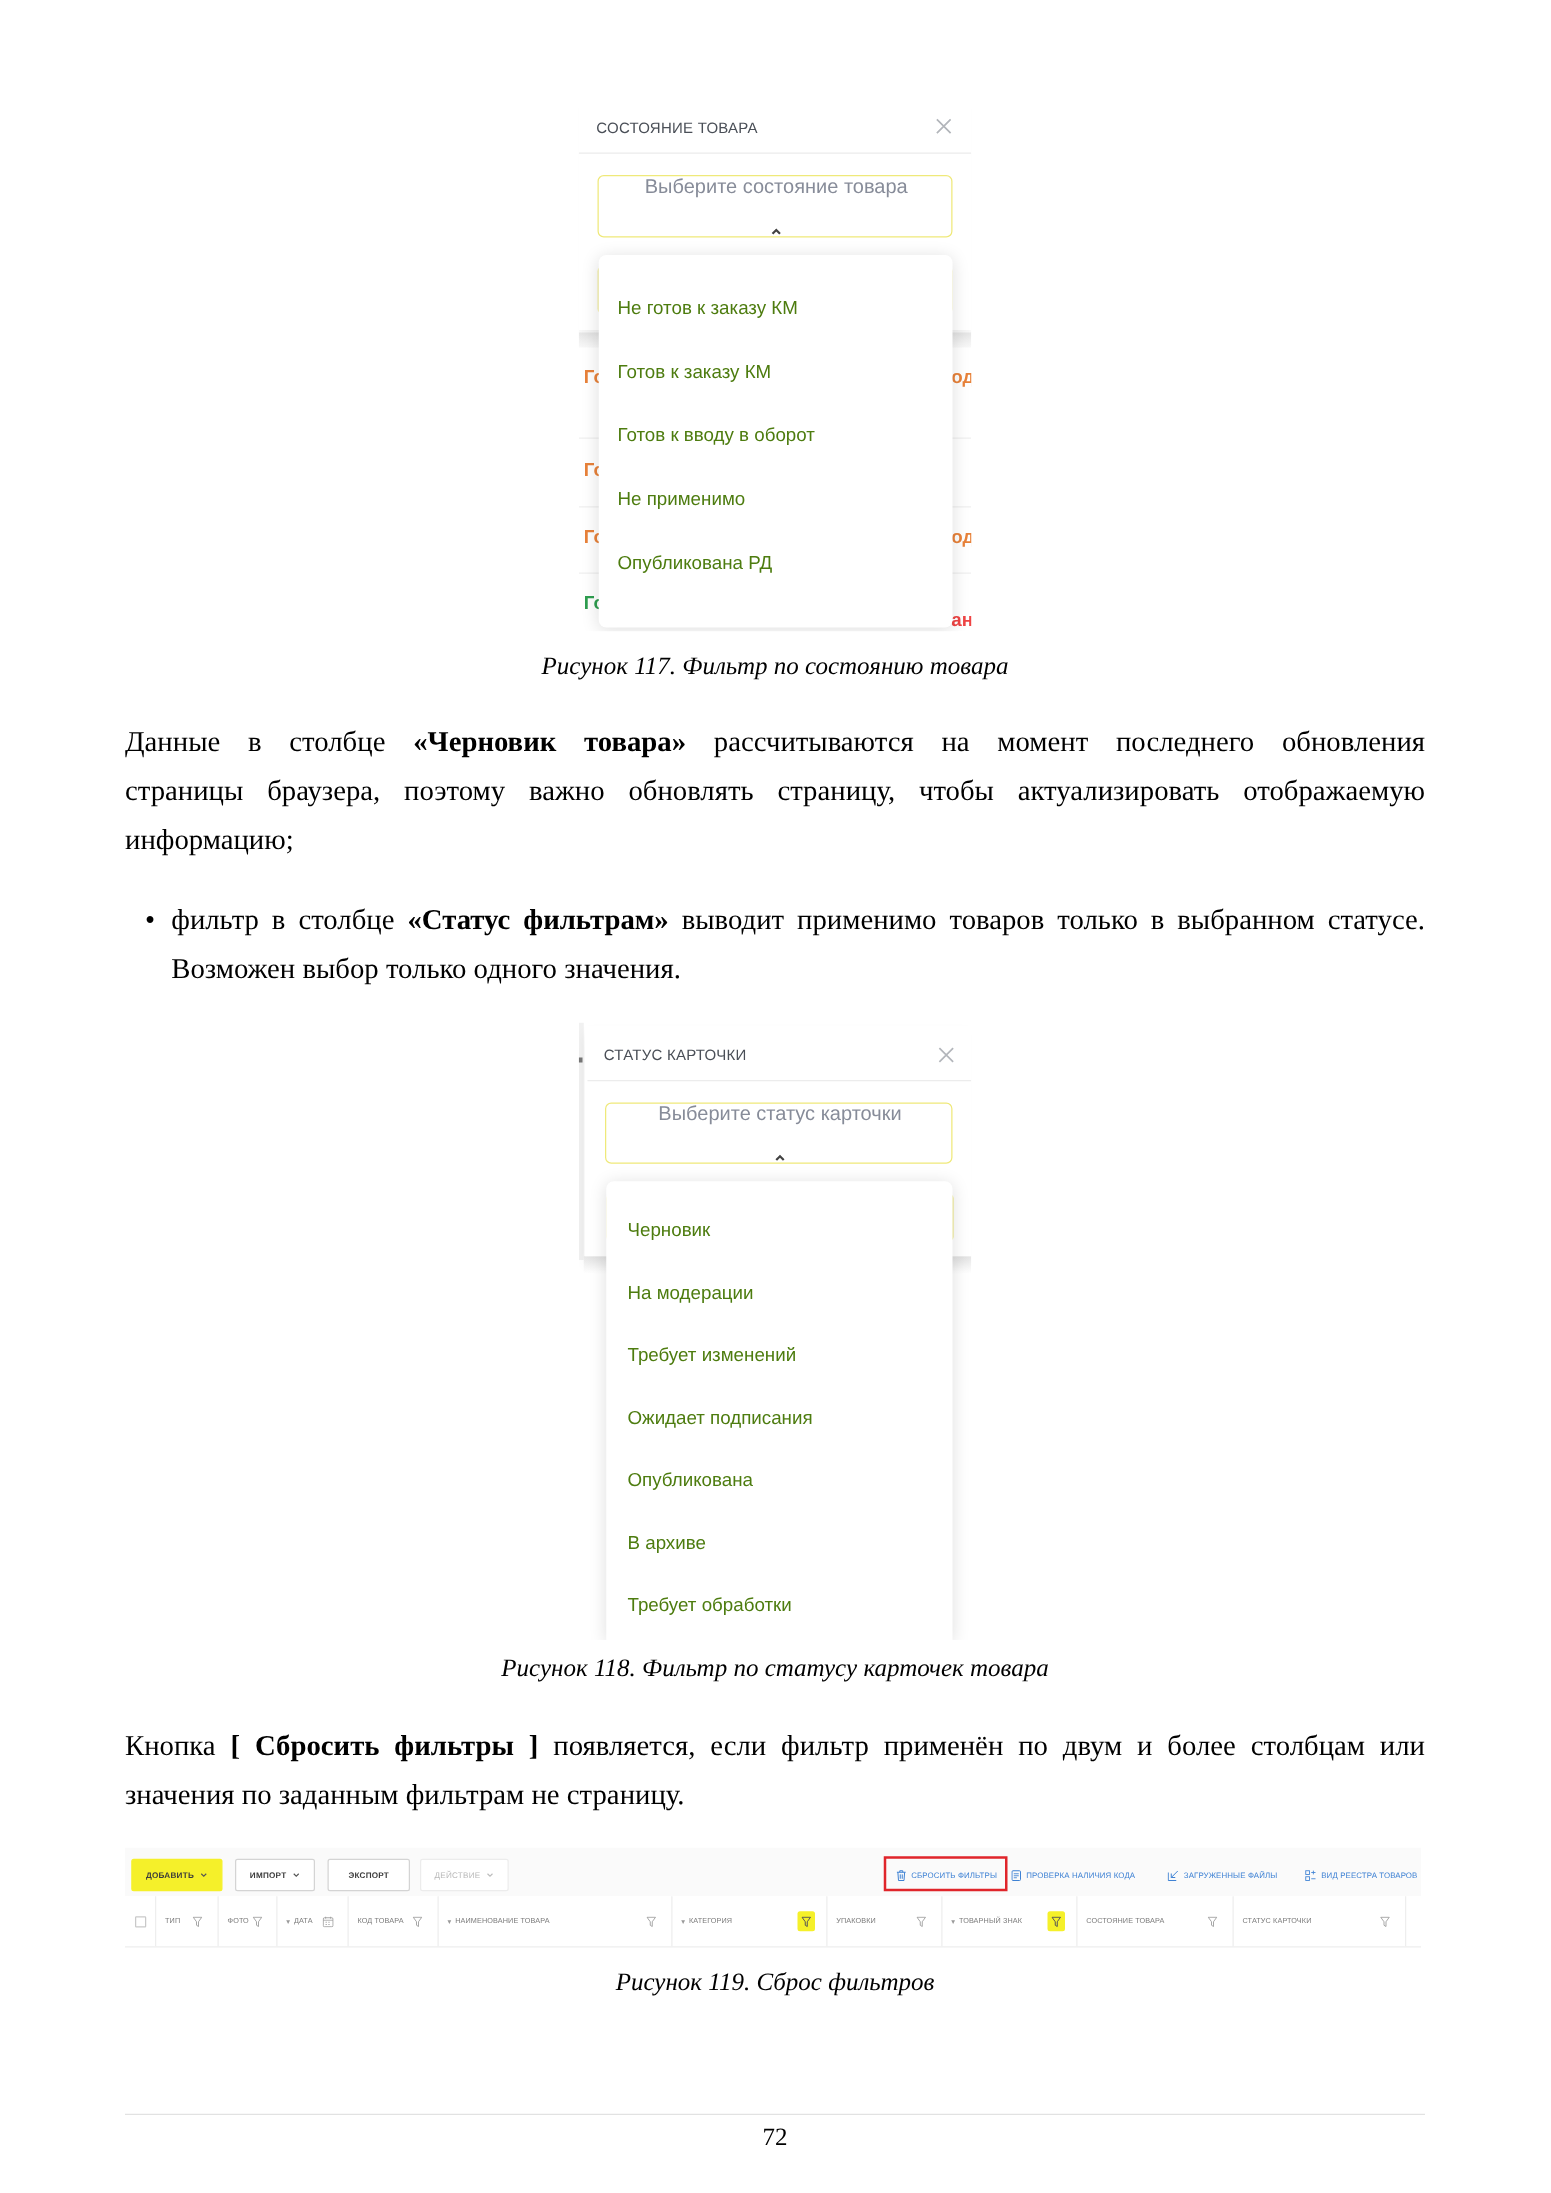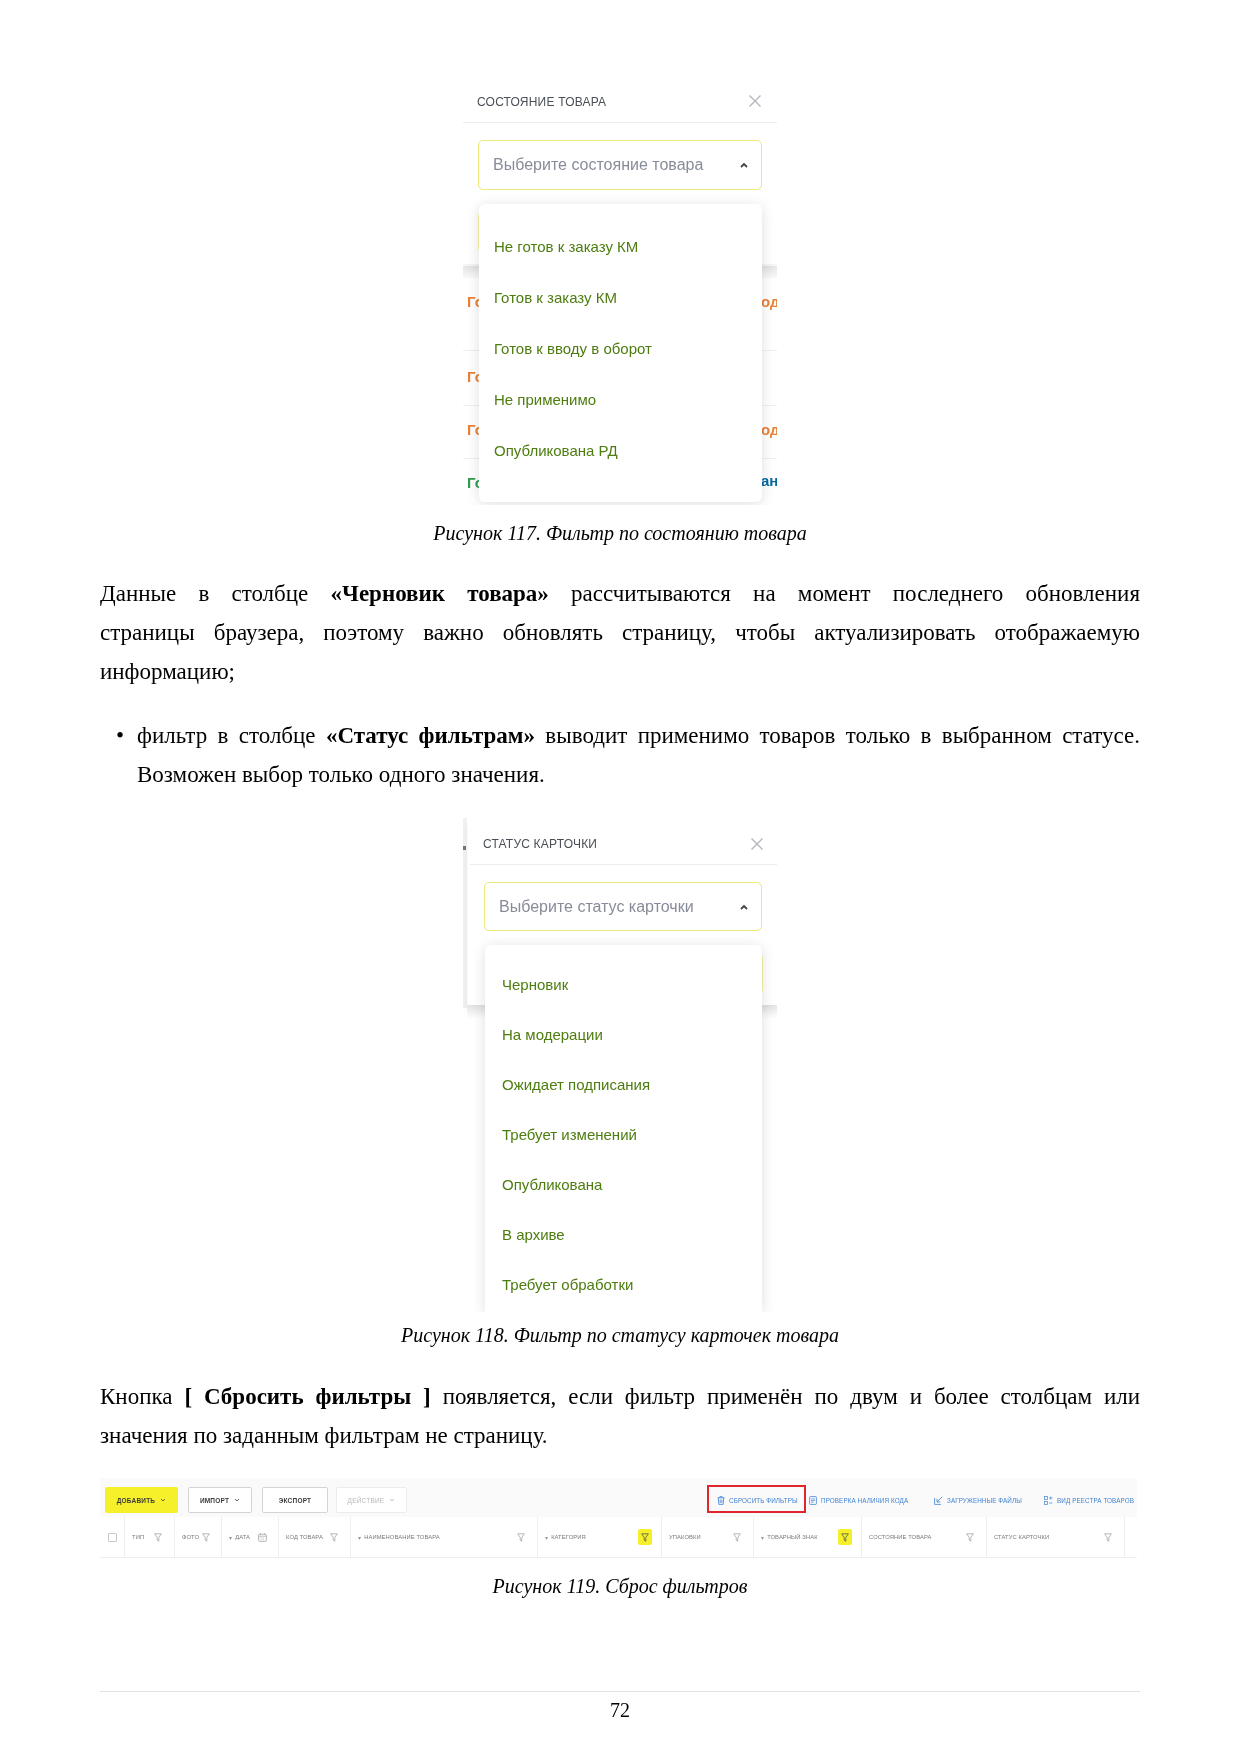--- a/index.html
+++ b/index.html
@@ -42,20 +42,21 @@
     .popover { position: absolute; background: #ffffff; box-shadow: 0 6px 10px rgba(0,0,0,0.06); }
     .pop-title { position: absolute; font-size: 12px; color: #4a4f57; letter-spacing: 0.2px; line-height: 14px; }
     .close-x { position: absolute; width: 14px; height: 14px; }
     .close-x svg { display: block; }
     .pop-divider { position: absolute; height: 1px; background: #ececec; }
     .select-box {
       position: absolute; box-sizing: border-box;
       border: 1.5px solid #efe97a; border-radius: 5px; background: #fff;
       display: flex; align-items: center; justify-content: space-between;
       padding: 0 12px 0 14px;
+      flex-direction: column;
     }
     .select-placeholder { font-size: 16px; color: #878c99; white-space: nowrap; }
     .chevron-up { width: 10px; height: 8px; }
     .apply-stub { position: absolute; background: #f5f1a6; border-radius: 4px; }
     .dropdown {
       position: absolute; background: #ffffff; border-radius: 6px;
       box-shadow: 0 2px 14px rgba(0,0,0,0.13);
       box-sizing: border-box;
     }
     .dd-item { font-size: 15px; color: #4d7c0f; white-space: nowrap; }
@@ -118,21 +119,21 @@
     <div class="bg-row-line" style="top:325px;"></div>
     <div class="bg-row-line" style="top:378px;"></div>
 
     <span class="bg-cell" style="left:4px; top:212px; color:#e8823a;">Го</span>
     <span class="bg-cell" style="left:298px; top:212px; color:#e8823a;">од</span>
     <span class="bg-cell" style="left:4px; top:287px; color:#e8823a;">Го</span>
     <span class="bg-cell" style="left:298px; top:287px; color:#e8823a;"></span>
     <span class="bg-cell" style="left:4px; top:340px; color:#e8823a;">Го</span>
     <span class="bg-cell" style="left:298px; top:340px; color:#e8823a;">од</span>
     <span class="bg-cell" style="left:4px; top:393px; color:#2e9e4f;">Го</span>
-    <span class="bg-cell" style="left:298px; top:391px; color:#0369a1;">ан</span>
+    <span class="bg-cell" style="left:298px; top:407px; color:#ef4444;">ан</span>
 
     <div class="popover" style="left:0; top:0; width:314px; height:184px;">
       <div class="pop-title" style="left:14px; top:15px;">СОСТОЯНИЕ ТОВАРА</div>
       <div class="close-x" style="left:285px; top:14px;">
         <svg width="14" height="14" viewBox="0 0 14 14">
             <path d="M1.5 1.5 L12.5 12.5 M12.5 1.5 L1.5 12.5" stroke="#b3b6bb" stroke-width="1.4" fill="none"></path>
           </svg>
       </div>
       <div class="pop-divider" style="left:0; top:42px; width:314px;"></div>
       <div class="select-box" style="left:15px; top:60px; width:284px; height:50px;">
@@ -187,22 +188,22 @@
         <svg class="chevron-up" viewBox="0 0 10 8">
             <path d="M2 6 L5 3 L8 6" stroke="#444" stroke-width="1.8" fill="none"></path>
           </svg>
       </div>
       <div class="apply-stub" style="left:17px; top:134px; width:278px; height:38px;"></div>
     </div>
 
     <div class="dropdown" style="left:22px; top:127px; width:277px; height:367px;">
       <div class="dd-item">Черновик</div>
       <div class="dd-item">На модерации</div>
+      <div class="dd-item">Требует изменений</div>
       <div class="dd-item">Ожидает подписания</div>
-      <div class="dd-item">Требует изменений</div>
       <div class="dd-item">Опубликована</div>
       <div class="dd-item">В архиве</div>
       <div class="dd-item">Требует обработки</div>
     </div>
   </div>
 
   <div class="caption" style="top:1323px;">Рисунок 118. Фильтр по статусу карточек товара</div>
 
   <div class="para" style="top:1377px;">
     <div class="line"><span>Кнопка </span><b>[ Сбросить фильтры ]</b><span> появляется, если фильтр применён по двум и более столбцам или</span></div>

